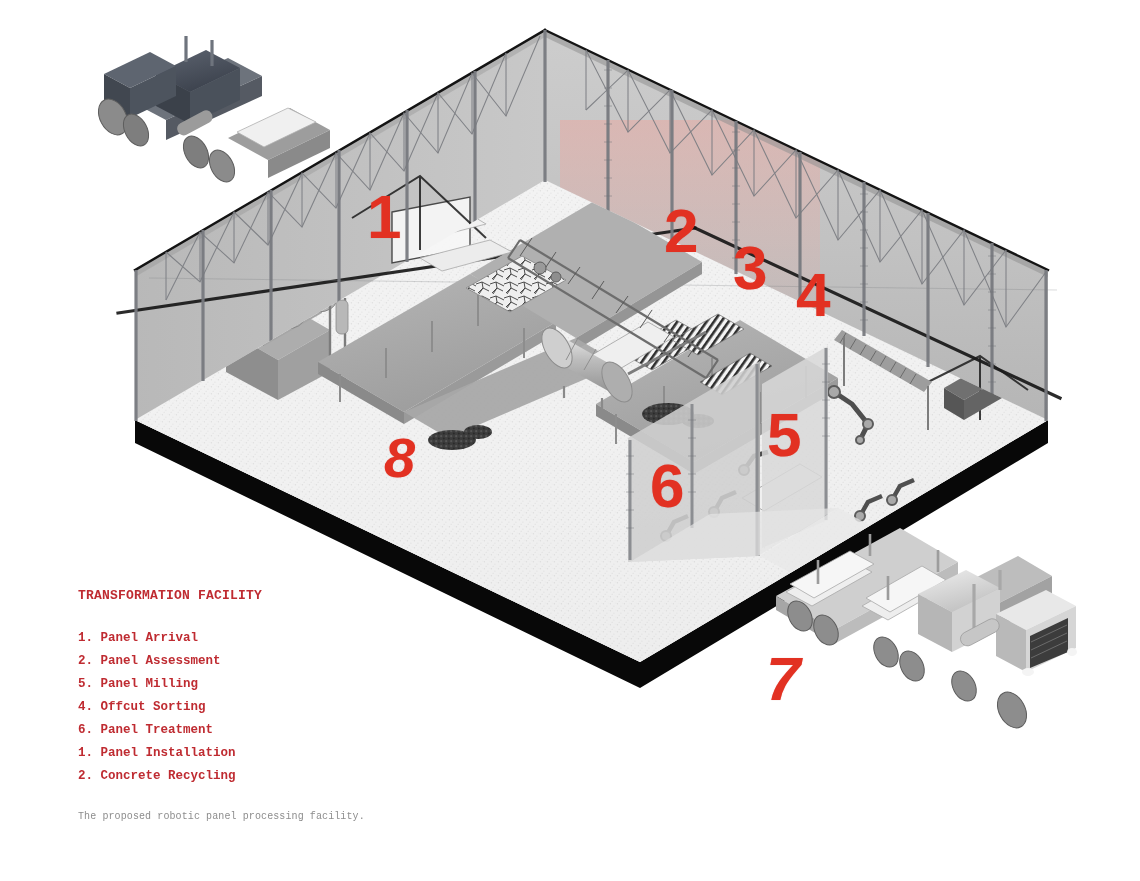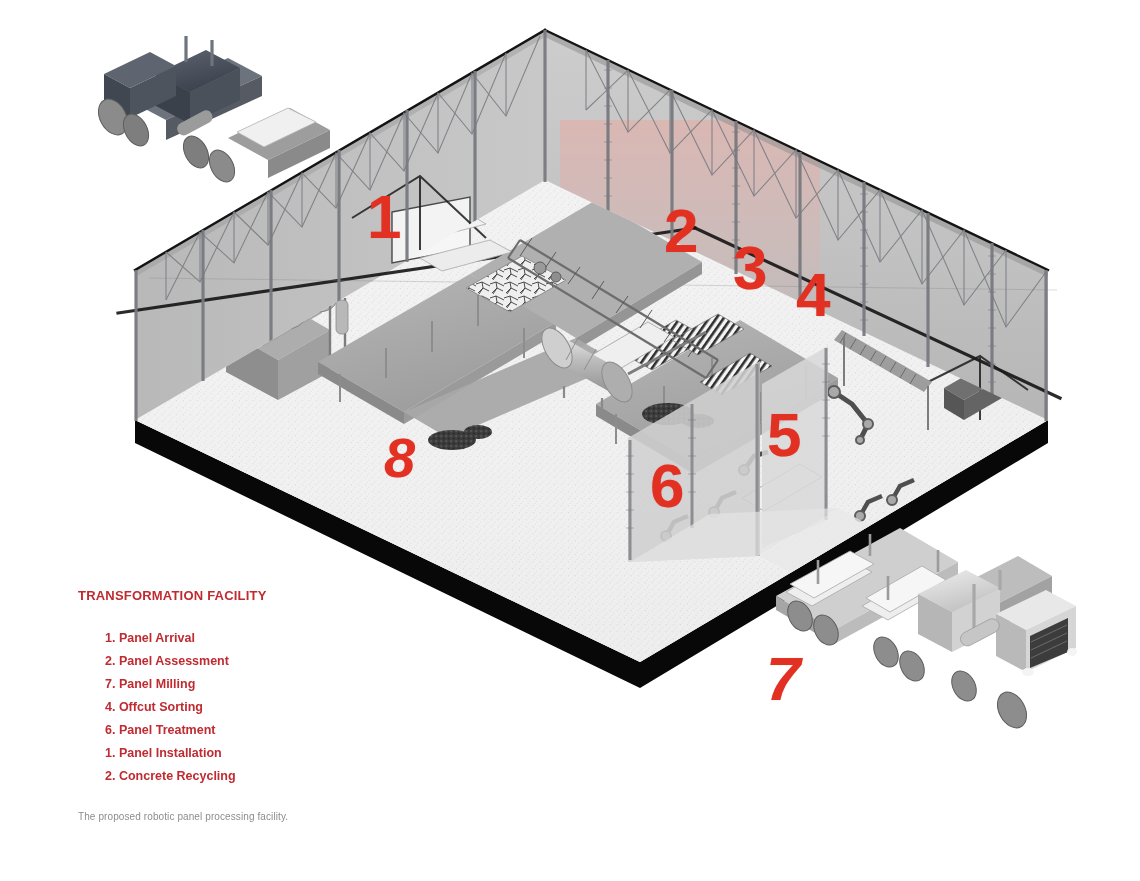--- a/index.html
+++ b/index.html
@@ -31,36 +31,36 @@
     user-select: none;
     text-shadow: 0 0 1px rgba(200,30,20,.35);
   }
 
   
   #legend {
     position: absolute;
     left: 78px;
     top: 588px;
     width: 330px;
+    font-family: Liberation Mono, monospace;
   }
   #legend .title {
     color: #bf2b31;
     font-size: 13px;
     font-weight: 700;
     letter-spacing: .2px;
     margin: 0 0 24px 0;
   }
   #legend ol { list-style: none; margin: 0; padding: 0; }
   #legend li {
     color: #bf2b31;
     font-size: 12.5px;
     font-weight: 700;
     line-height: 23px;
     white-space: nowrap;
-    margin-left: 27px;
   }
   #legend .caption {
     margin-top: 23px;
     color: #8d8d8d;
     font-size: 10px;
     font-weight: 400;
     letter-spacing: .1px;
   }
 </style>
 </head>
@@ -515,21 +515,21 @@
     <div class="numeral" style="left:650px; top:455px; font-size:62px;">6</div>
     <div class="numeral" style="left:766px; top:648px; font-size:62px; font-style:italic;">7</div>
     <div class="numeral" style="left:384px; top:430px; font-size:56px; font-style:italic;">8</div>
   </div>
 
   <div id="legend">
     <div class="title">TRANSFORMATION FACILITY</div>
     <ol>
       <li>1. Panel Arrival</li>
       <li>2. Panel Assessment</li>
-      <li>7. Panel Milling</li>
+      <li>5. Panel Milling</li>
       <li>4. Offcut Sorting</li>
       <li>6. Panel Treatment</li>
       <li>1. Panel Installation</li>
       <li>2. Concrete Recycling</li>
     </ol>
     <div class="caption">The proposed robotic panel processing facility.</div>
   </div>
 
 </div>
 

